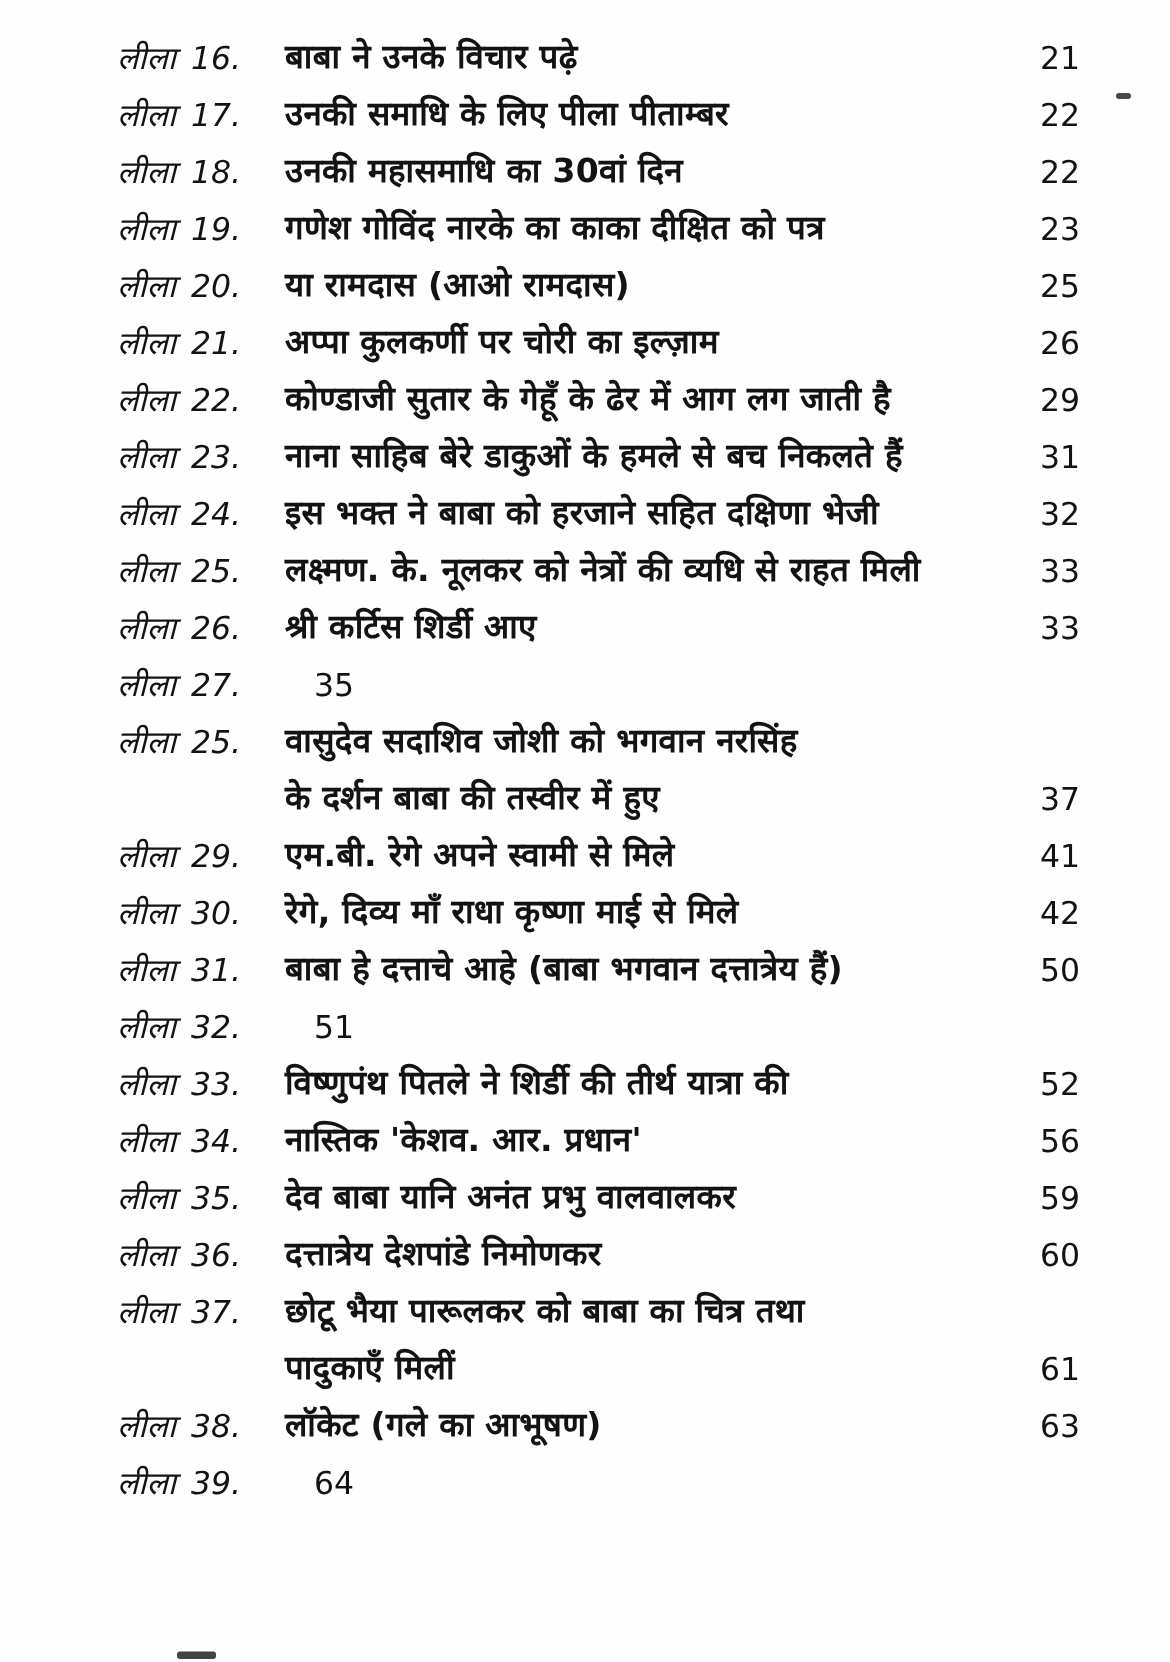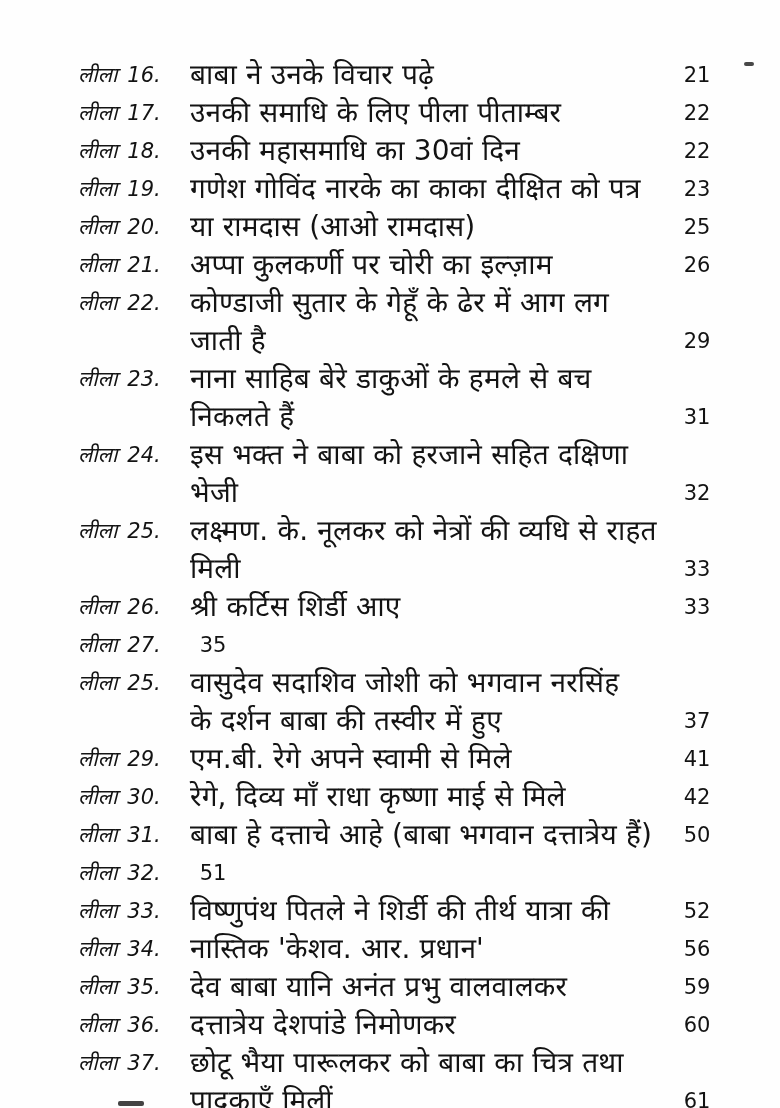--- a/index.html
+++ b/index.html
@@ -12,21 +12,21 @@
     background: #fefefe;
     color: #131313;
     font-family: "DejaVu Sans", "Liberation Sans", sans-serif;
     overflow: hidden;
     position: relative;
   }
   .page {
     box-sizing: border-box;
     width: 780px;
     height: 1108px;
-    padding: 56px 60px 0 78px;
+    padding: 20px 60px 0 78px;
   }
   .toc-list {
     display: flex;
     flex-direction: column;
   }
   .toc-row {
     display: flex;
     align-items: flex-start;
     min-height: 38px;
     line-height: 38px;
@@ -35,32 +35,32 @@
     width: 112px;
     flex: 0 0 112px;
     display: flex;
     gap: 10px;
     font-style: italic;
     font-size: 21px;
     align-self: flex-start;
   }
   .title-col {
     flex: 1 1 auto;
-    font-size: 28px;
-    font-weight: 400;
+    font-size: 22px;
+    font-weight: 700;
     letter-spacing: 0.2px;
     padding-right: 8px;
   }
   .title-col > div {
     line-height: 38px;
   }
   .page-col {
     flex: 0 0 46px;
     width: 46px;
-    text-align: center;
+    text-align: right;
     font-size: 21px;
     align-self: flex-end;
   }
   .scan-artifact {
     position: absolute;
     left: 118px;
     bottom: 2px;
     width: 26px;
     height: 5px;
     background: #222;

